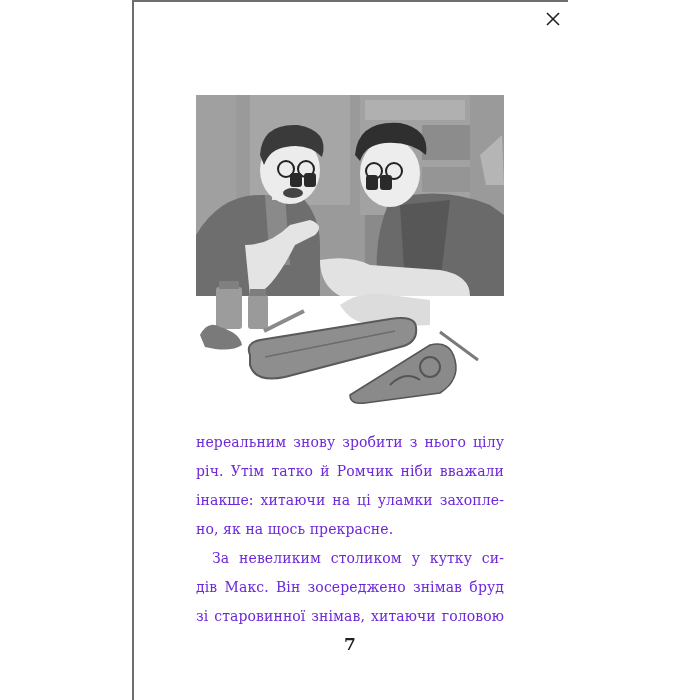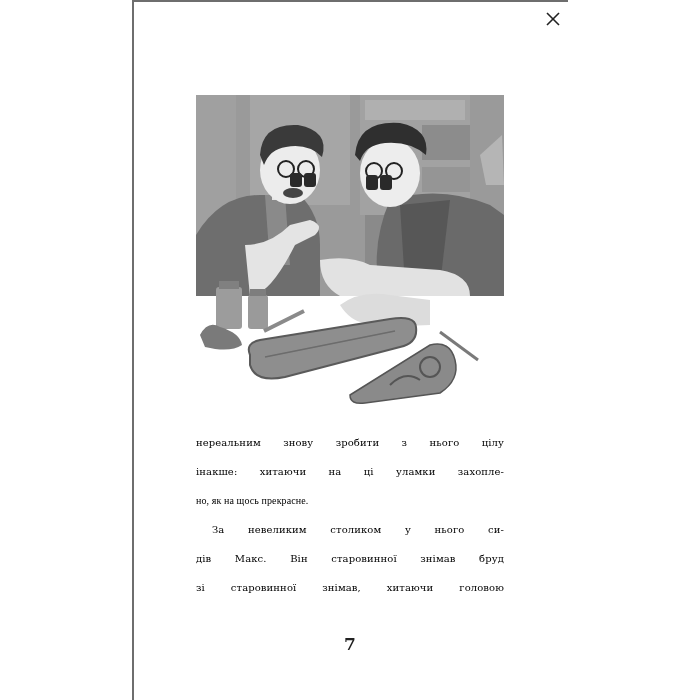--- a/index.html
+++ b/index.html
@@ -44,37 +44,36 @@
     top: 95px;
     width: 320px;
     height: 320px;
   }
   .text-block {
     position: absolute;
     left: 196px;
     top: 428px;
     width: 308px;
     font-family: "DejaVu Serif", "Liberation Serif", serif;
-    font-size: 10px;
+    font-size: 14px;
     line-height: 29px;
-    color: #000000;
+    color: #6d28d9;
     text-align: justify;
     text-align-last: justify;
     letter-spacing: 0.1px;
   }
   .text-line {
     display: block;
     height: 29px;
     white-space: nowrap;
     text-align: justify;
     text-align-last: justify;
   }
   .text-line.last {
     text-align-last: left;
-    font-family: Liberation Serif, serif;
   }
   .text-line.indent {
     padding-left: 16px;
   }
   .page-number {
     position: absolute;
     left: 340px;
     top: 634px;
     width: 20px;
     text-align: center;
@@ -168,25 +167,26 @@
 
       <path d="M160,300 L240,250 Q260,245 265,265 Q270,285 250,298 L175,308 Q160,310 160,300 Z" fill="#8a8a8a" stroke="#555" stroke-width="1.5"></path>
       <circle cx="240" cy="272" r="10" fill="none" stroke="#555" stroke-width="2"></circle>
       <path d="M200,290 Q215,275 230,285" fill="none" stroke="#555" stroke-width="2"></path>
     </svg>
   </div>
 
   <div class="text-block">
     <div>
       <span class="text-line">нереальним знову зробити з нього цілу</span>
+      <span class="text-line">річ. Утім татко й Ромчик ніби вважали</span>
       <span class="text-line">інакше: хитаючи на ці уламки захопле-</span>
       <span class="text-line last">но, як на щось прекрасне.</span>
     </div>
     <div>
-      <span class="text-line indent">За невеликим столиком у нього си-</span>
-      <span class="text-line">дів Макс. Він старовинної знімав бруд</span>
+      <span class="text-line indent">За невеликим столиком у кутку си-</span>
+      <span class="text-line">дів Макс. Він зосереджено знімав бруд</span>
       <span class="text-line">зі старовинної знімав, хитаючи головою</span>
     </div>
   </div>
 
   <div class="page-number">7</div>
 
 </div>
 
 </body></html>

